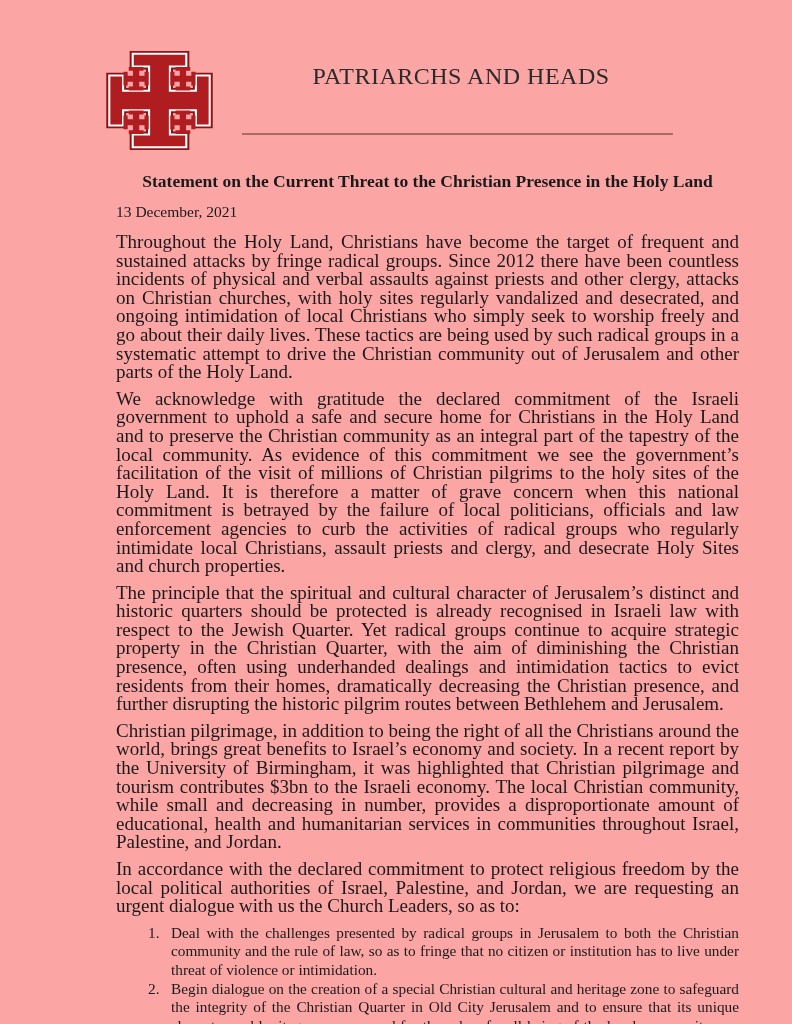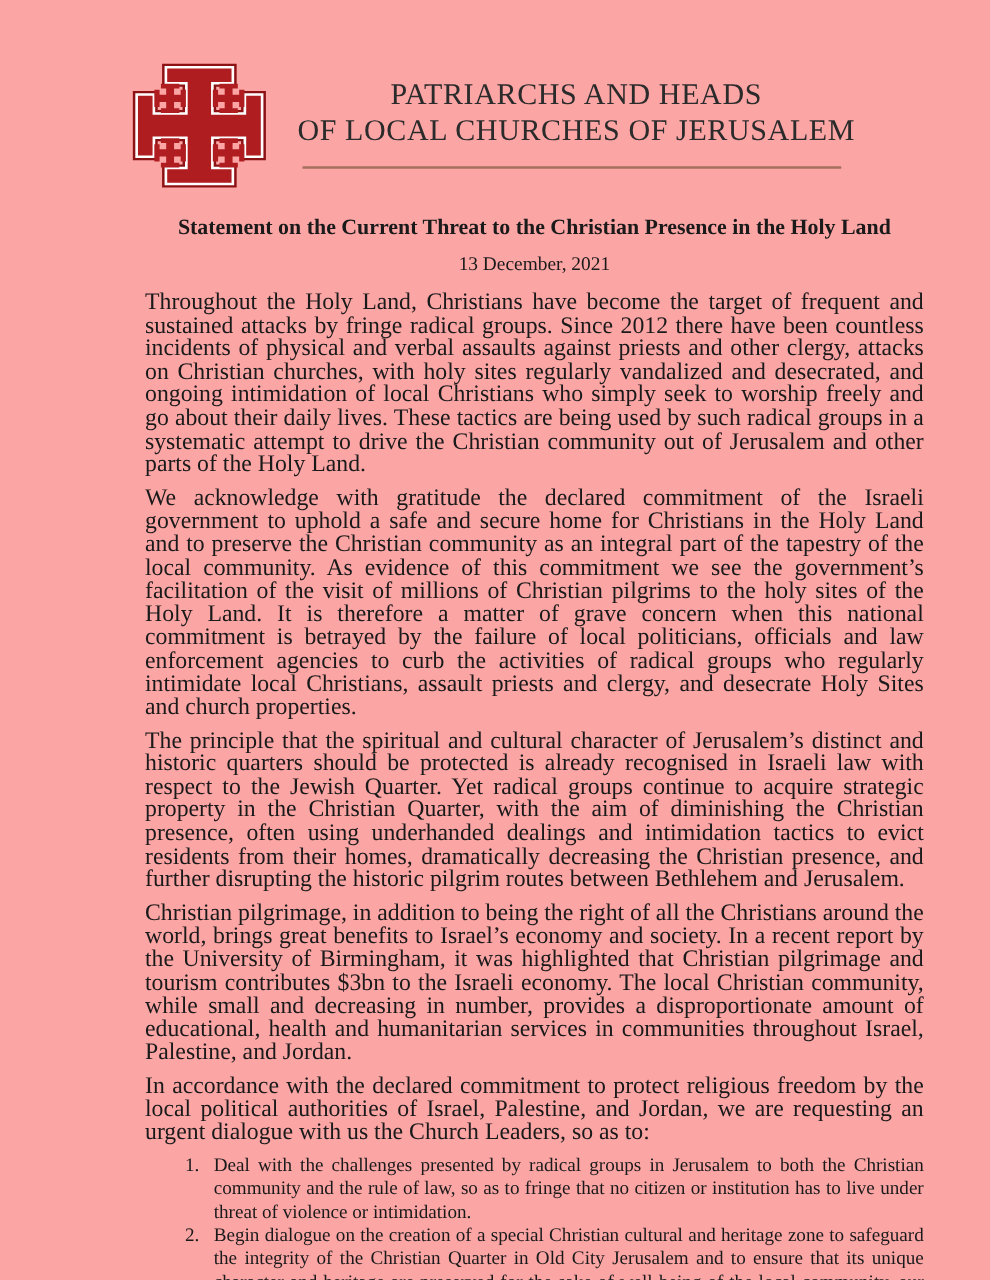--- a/index.html
+++ b/index.html
@@ -52,21 +52,21 @@
   }
   .doc-heading {
     font-size: 17.5px;
     font-weight: bold;
     text-align: center;
     line-height: 20px;
     margin: 0 0 11px 0;
   }
   .doc-date {
     font-size: 15.5px;
-    text-align: center;
+    text-align: left;
     line-height: 19px;
     margin: 0 0 12px 0;
   }
   .doc-paragraph {
     font-size: 19px;
     line-height: 18.6px;
     text-align: justify;
     margin: 0 0 8px 0;
   }
   .doc-list {
@@ -106,21 +106,20 @@
         <path transform="translate(19.2,19.2) scale(0.9)" d="M5,0 H19 V4 H15 V9 H20 V5 H24 V19 H20 V15 H15 V20 H19 V24 H5 V20 H9 V15 H4 V19 H0 V5 H4 V9 H9 V4 H5 Z"></path>
         <path transform="translate(59.2,19.2) scale(0.9)" d="M5,0 H19 V4 H15 V9 H20 V5 H24 V19 H20 V15 H15 V20 H19 V24 H5 V20 H9 V15 H4 V19 H0 V5 H4 V9 H9 V4 H5 Z"></path>
         <path transform="translate(19.2,59.2) scale(0.9)" d="M5,0 H19 V4 H15 V9 H20 V5 H24 V19 H20 V15 H15 V20 H19 V24 H5 V20 H9 V15 H4 V19 H0 V5 H4 V9 H9 V4 H5 Z"></path>
         <path transform="translate(59.2,59.2) scale(0.9)" d="M5,0 H19 V4 H15 V9 H20 V5 H24 V19 H20 V15 H15 V20 H19 V24 H5 V20 H9 V15 H4 V19 H0 V5 H4 V9 H9 V4 H5 Z"></path>
       </g>
     </g>
   </svg>
 
   <div class="org-title">
     <div>PATRIARCHS AND HEADS</div>
-    <div>OF LOCAL CHURCHES OF JERUSALEM</div>
   </div>
   <div class="org-separator"></div>
 
   <div class="doc-body">
     <div class="doc-heading">Statement on the Current Threat to the Christian Presence in the Holy Land</div>
     <div class="doc-date">13 December, 2021</div>
 
     <p class="doc-paragraph">Throughout the Holy Land, Christians have become the target of frequent and sustained attacks by fringe radical groups. Since 2012 there have been countless incidents of physical and verbal assaults against priests and other clergy, attacks on Christian churches, with holy sites regularly vandalized and desecrated, and ongoing intimidation of local Christians who simply seek to worship freely and go about their daily lives. These tactics are being used by such radical groups in a systematic attempt to drive the Christian community out of Jerusalem and other parts of the Holy Land.</p>
     <p class="doc-paragraph">We acknowledge with gratitude the declared commitment of the Israeli government to uphold a safe and secure home for Christians in the Holy Land and to preserve the Christian community as an integral part of the tapestry of the local community. As evidence of this commitment we see the government’s facilitation of the visit of millions of Christian pilgrims to the holy sites of the Holy Land. It is therefore a matter of grave concern when this national commitment is betrayed by the failure of local politicians, officials and law enforcement agencies to curb the activities of radical groups who regularly intimidate local Christians, assault priests and clergy, and desecrate Holy Sites and church properties.</p>
     <p class="doc-paragraph">The principle that the spiritual and cultural character of Jerusalem’s distinct and historic quarters should be protected is already recognised in Israeli law with respect to the Jewish Quarter. Yet radical groups continue to acquire strategic property in the Christian Quarter, with the aim of diminishing the Christian presence, often using underhanded dealings and intimidation tactics to evict residents from their homes, dramatically decreasing the Christian presence, and further disrupting the historic pilgrim routes between Bethlehem and Jerusalem.</p>

